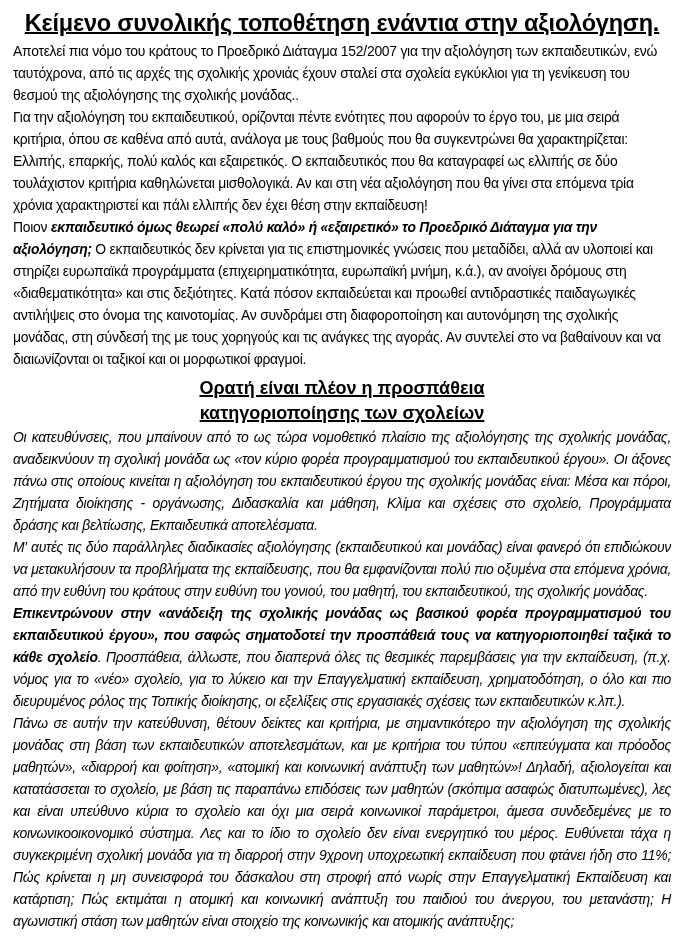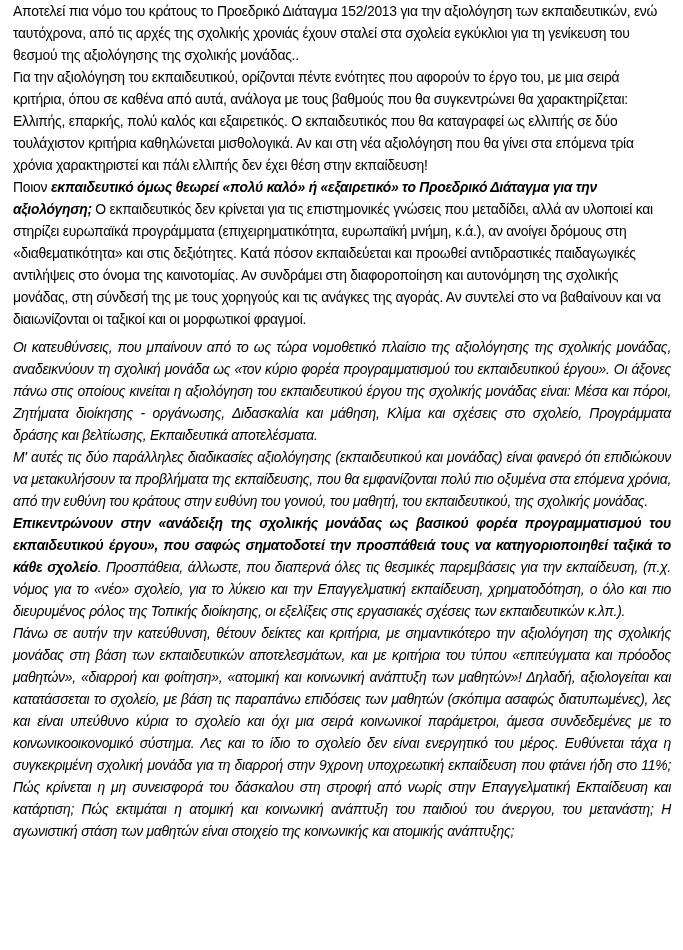--- a/index.html
+++ b/index.html
@@ -23,28 +23,31 @@
     text-decoration: underline; text-decoration-thickness: 1.5px;
     line-height: 24.5px; margin: 6px 0 1px 0;
   }
   b { font-weight: bold; }
   i { font-style: italic; font-weight: bold; }
 </style>
 </head>
 <body>
 
 <div class="page">
+  <h1 class="doc-title">Κείμενο συνολικής τοποθέτηση ενάντια στην αξιολόγηση.</h1>
 
   <div class="sec1">
-    <p>Αποτελεί πια νόμο του κράτους το Προεδρικό Διάταγμα 152/2013 για την αξιολόγηση των εκπαιδευτικών, ενώ ταυτόχρονα, από τις αρχές της σχολικής χρονιάς έχουν σταλεί στα σχολεία εγκύκλιοι για τη γενίκευση του θεσμού της αξιολόγησης της σχολικής μονάδας..</p>
+    <p>Αποτελεί πια νόμο του κράτους το Προεδρικό Διάταγμα 152/2007 για την αξιολόγηση των εκπαιδευτικών, ενώ ταυτόχρονα, από τις αρχές της σχολικής χρονιάς έχουν σταλεί στα σχολεία εγκύκλιοι για τη γενίκευση του θεσμού της αξιολόγησης της σχολικής μονάδας..</p>
     <p>Για την αξιολόγηση του εκπαιδευτικού, ορίζονται πέντε ενότητες που αφορούν το έργο του, με μια σειρά κριτήρια, όπου σε καθένα από αυτά, ανάλογα με τους βαθμούς που θα συγκεντρώνει θα χαρακτηρίζεται: Ελλιπής, επαρκής, πολύ καλός και εξαιρετικός. Ο εκπαιδευτικός που θα καταγραφεί ως ελλιπής σε δύο τουλάχιστον κριτήρια καθηλώνεται μισθολογικά. Αν και στη νέα αξιολόγηση που θα γίνει στα επόμενα τρία χρόνια χαρακτηριστεί και πάλι ελλιπής δεν έχει θέση στην εκπαίδευση!</p>
     <p><span>Ποιον </span><i>εκπαιδευτικό όμως θεωρεί «πολύ καλό» ή «εξαιρετικό» το Προεδρικό Διάταγμα για την αξιολόγηση;</i><span> Ο εκπαιδευτικός δεν κρίνεται για τις επιστημονικές γνώσεις που μεταδίδει, αλλά αν υλοποιεί και στηρίζει ευρωπαϊκά προγράμματα (επιχειρηματικότητα, ευρωπαϊκή μνήμη, κ.ά.), αν ανοίγει δρόμους στη «διαθεματικότητα» και στις δεξιότητες. Κατά πόσον εκπαιδεύεται και προωθεί αντιδραστικές παιδαγωγικές αντιλήψεις στο όνομα της καινοτομίας. Αν συνδράμει στη διαφοροποίηση και αυτονόμηση της σχολικής μονάδας, στη σύνδεσή της με τους χορηγούς και τις ανάγκες της αγοράς. Αν συντελεί στο να βαθαίνουν και να διαιωνίζονται οι ταξικοί και οι μορφωτικοί φραγμοί.</span></p>
   </div>
 
   <div class="subtitle">
+    <div>Ορατή είναι πλέον η προσπάθεια</div>
+    <div>κατηγοριοποίησης των σχολείων</div>
   </div>
 
   <div class="sec2">
     <p>Οι κατευθύνσεις, που μπαίνουν από το ως τώρα νομοθετικό πλαίσιο της αξιολόγησης της σχολικής μονάδας, αναδεικνύουν τη σχολική μονάδα ως «τον κύριο φορέα προγραμματισμού του εκπαιδευτικού έργου». Οι άξονες πάνω στις οποίους κινείται η αξιολόγηση του εκπαιδευτικού έργου της σχολικής μονάδας είναι: Μέσα και πόροι, Ζητήματα διοίκησης - οργάνωσης, Διδασκαλία και μάθηση, Κλίμα και σχέσεις στο σχολείο, Προγράμματα δράσης και βελτίωσης, Εκπαιδευτικά αποτελέσματα.</p>
     <p>Μ' αυτές τις δύο παράλληλες διαδικασίες αξιολόγησης (εκπαιδευτικού και μονάδας) είναι φανερό ότι επιδιώκουν να μετακυλήσουν τα προβλήματα της εκπαίδευσης, που θα εμφανίζονται πολύ πιο οξυμένα στα επόμενα χρόνια, από την ευθύνη του κράτους στην ευθύνη του γονιού, του μαθητή, του εκπαιδευτικού, της σχολικής μονάδας.</p>
     <p><b>Επικεντρώνουν στην «ανάδειξη της σχολικής μονάδας ως βασικού φορέα προγραμματισμού του εκπαιδευτικού έργου», που σαφώς σηματοδοτεί την προσπάθειά τους να κατηγοριοποιηθεί ταξικά το κάθε σχολείο</b><span>. Προσπάθεια, άλλωστε, που διαπερνά όλες τις θεσμικές παρεμβάσεις για την εκπαίδευση, (π.χ. νόμος για το «νέο» σχολείο, για το λύκειο και την Επαγγελματική εκπαίδευση, χρηματοδότηση, ο όλο και πιο διευρυμένος ρόλος της Τοπικής διοίκησης, οι εξελίξεις στις εργασιακές σχέσεις των εκπαιδευτικών κ.λπ.).</span></p>
     <p>Πάνω σε αυτήν την κατεύθυνση, θέτουν δείκτες και κριτήρια, με σημαντικότερο την αξιολόγηση της σχολικής μονάδας στη βάση των εκπαιδευτικών αποτελεσμάτων, και με κριτήρια του τύπου «επιτεύγματα και πρόοδος μαθητών», «διαρροή και φοίτηση», «ατομική και κοινωνική ανάπτυξη των μαθητών»! Δηλαδή, αξιολογείται και κατατάσσεται το σχολείο, με βάση τις παραπάνω επιδόσεις των μαθητών (σκόπιμα ασαφώς διατυπωμένες), λες και είναι υπεύθυνο κύρια το σχολείο και όχι μια σειρά κοινωνικοί παράμετροι, άμεσα συνδεδεμένες με το κοινωνικοοικονομικό σύστημα. Λες και το ίδιο το σχολείο δεν είναι ενεργητικό του μέρος. Ευθύνεται τάχα η συγκεκριμένη σχολική μονάδα για τη διαρροή στην 9χρονη υποχρεωτική εκπαίδευση που φτάνει ήδη στο 11%; Πώς κρίνεται η μη συνεισφορά του δάσκαλου στη στροφή από νωρίς στην Επαγγελματική Εκπαίδευση και κατάρτιση; Πώς εκτιμάται η ατομική και κοινωνική ανάπτυξη του παιδιού του άνεργου, του μετανάστη; Η αγωνιστική στάση των μαθητών είναι στοιχείο της κοινωνικής και ατομικής ανάπτυξης;</p>
 
   </div>
 </div>

